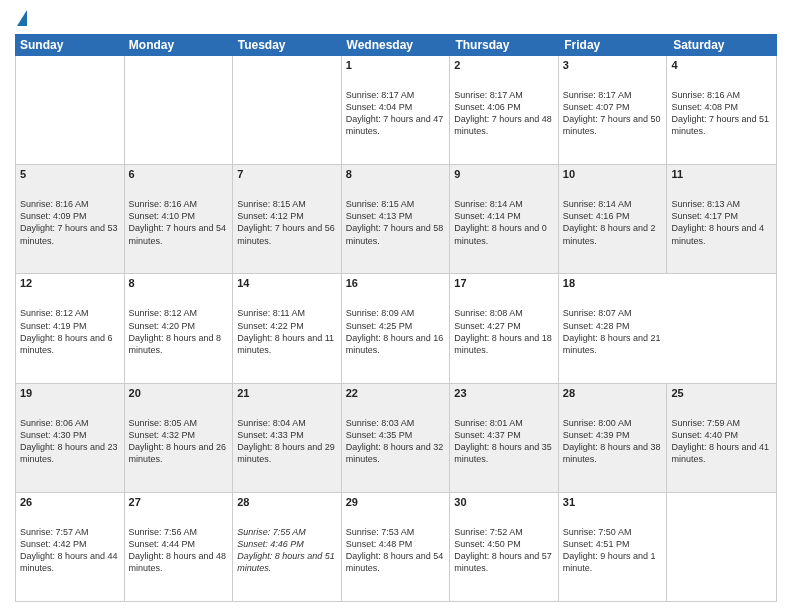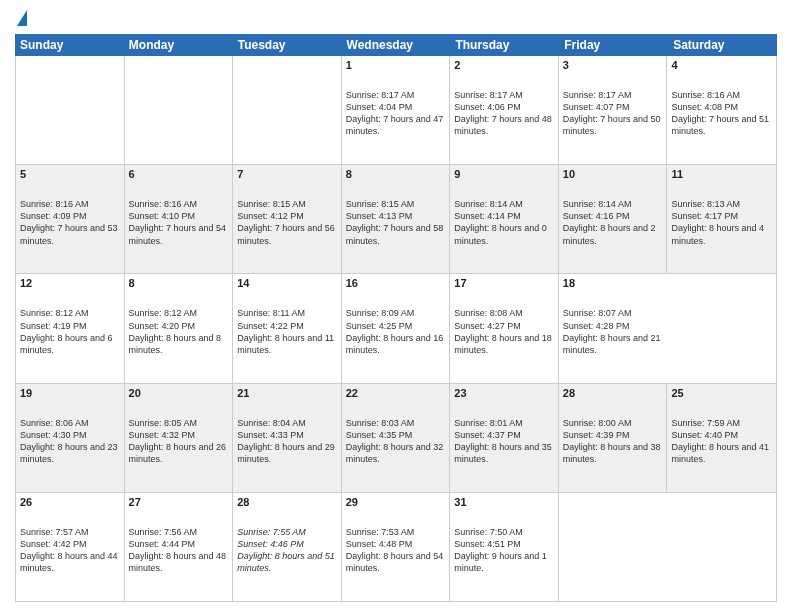--- a/index.html
+++ b/index.html
@@ -336,20 +336,26 @@
 Sunset: 4:46 PM
 Daylight: 8 hours and 51 minutes.</div>
           </div>
           <div class="cal-cell">
             <div class="day-num">29</div>
             <div class="cell-text" style="white-space: pre-line;">Sunrise: 7:53 AM
 Sunset: 4:48 PM
 Daylight: 8 hours and 54 minutes.</div>
           </div>
           <div class="cal-cell">
+            <div class="day-num">30</div>
+            <div class="cell-text" style="white-space: pre-line;">Sunrise: 7:52 AM
+Sunset: 4:50 PM
+Daylight: 8 hours and 57 minutes.</div>
+          </div>
+          <div class="cal-cell">
             <div class="day-num">31</div>
             <div class="cell-text" style="white-space: pre-line;">Sunrise: 7:50 AM
 Sunset: 4:51 PM
 Daylight: 9 hours and 1 minute.</div>
           </div>
           <div class="cal-cell empty"></div>
         </div>
       </div>
   </div>
 </div>

